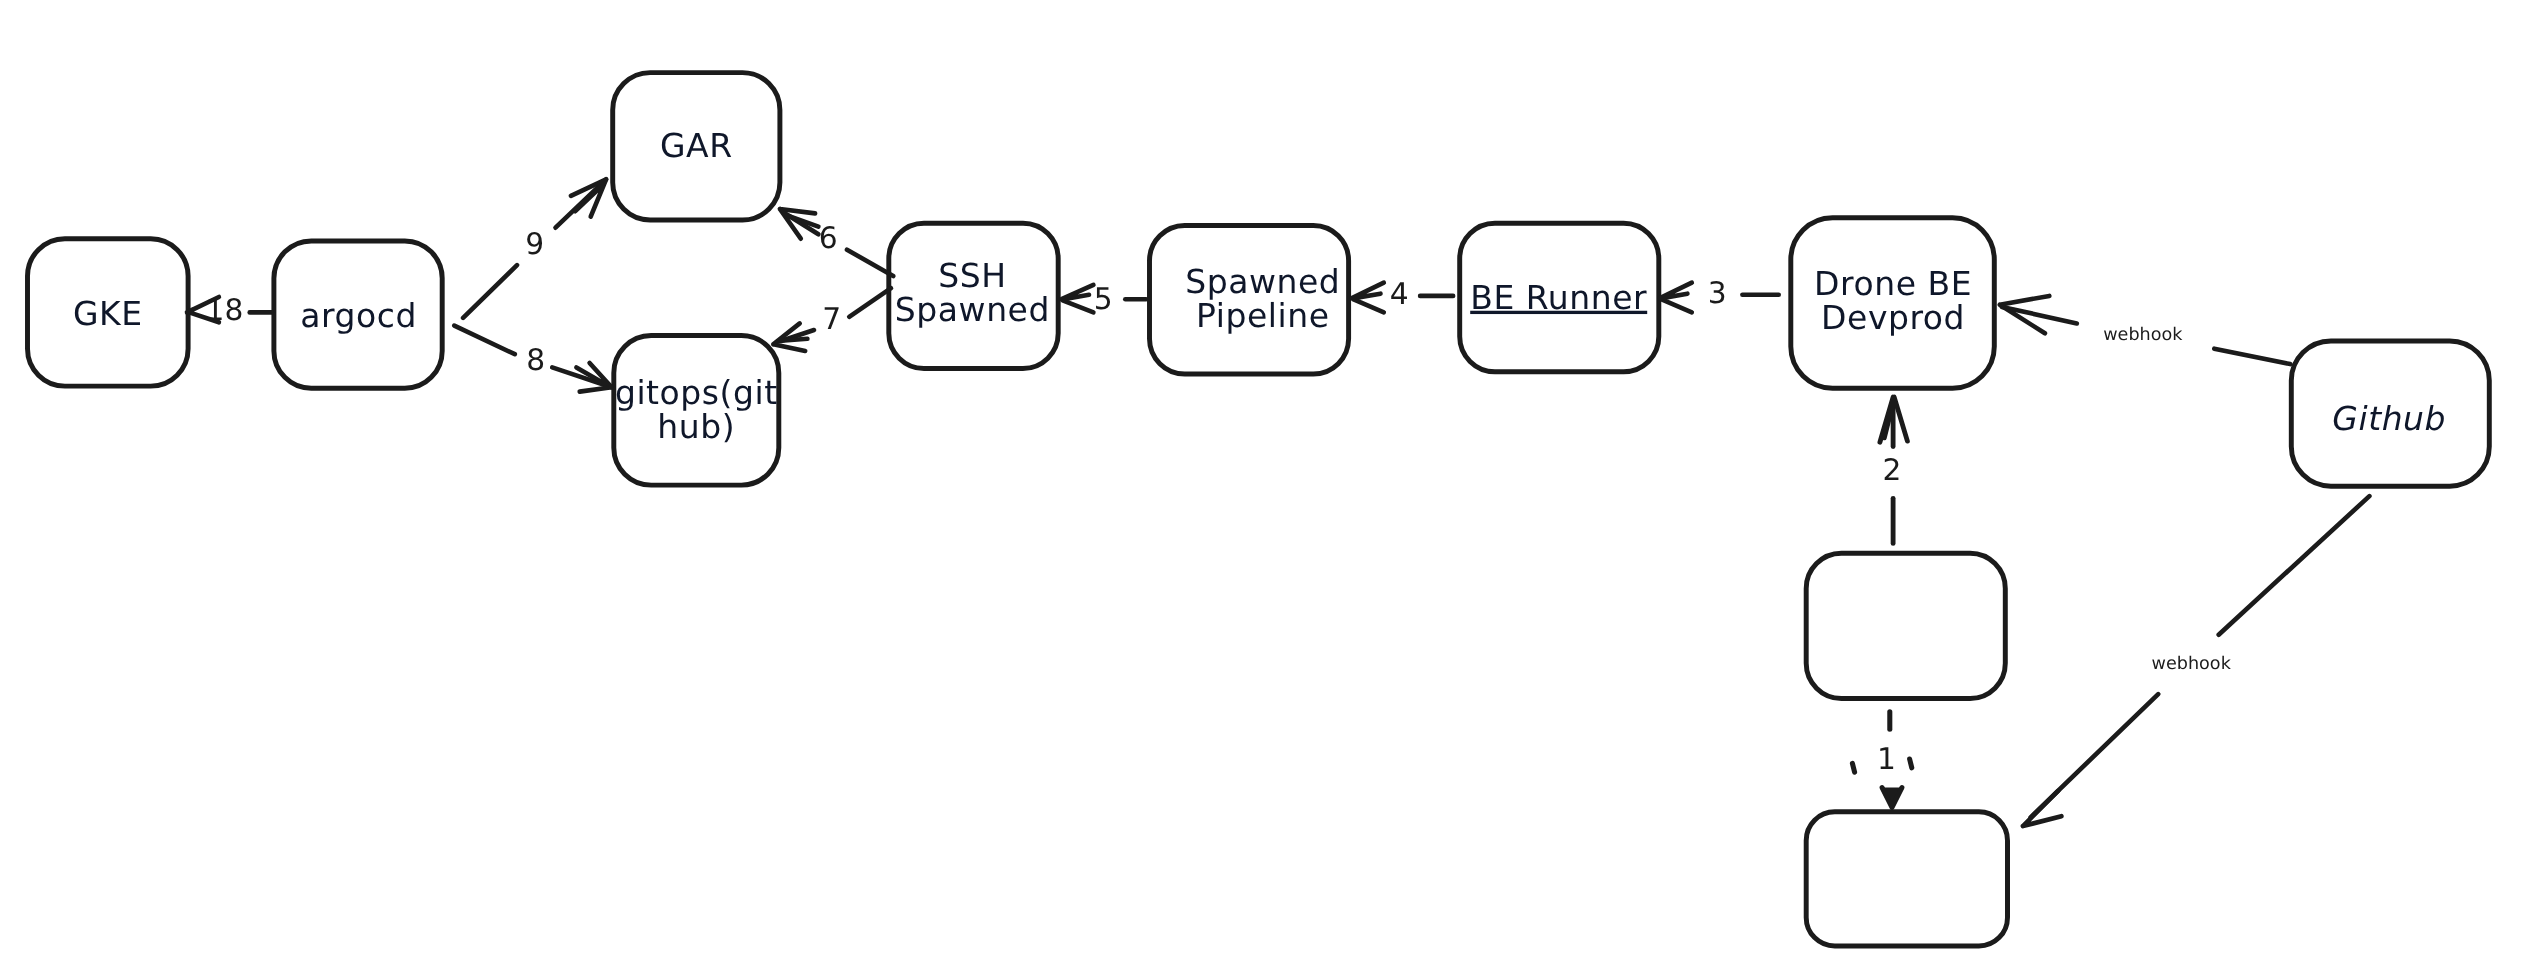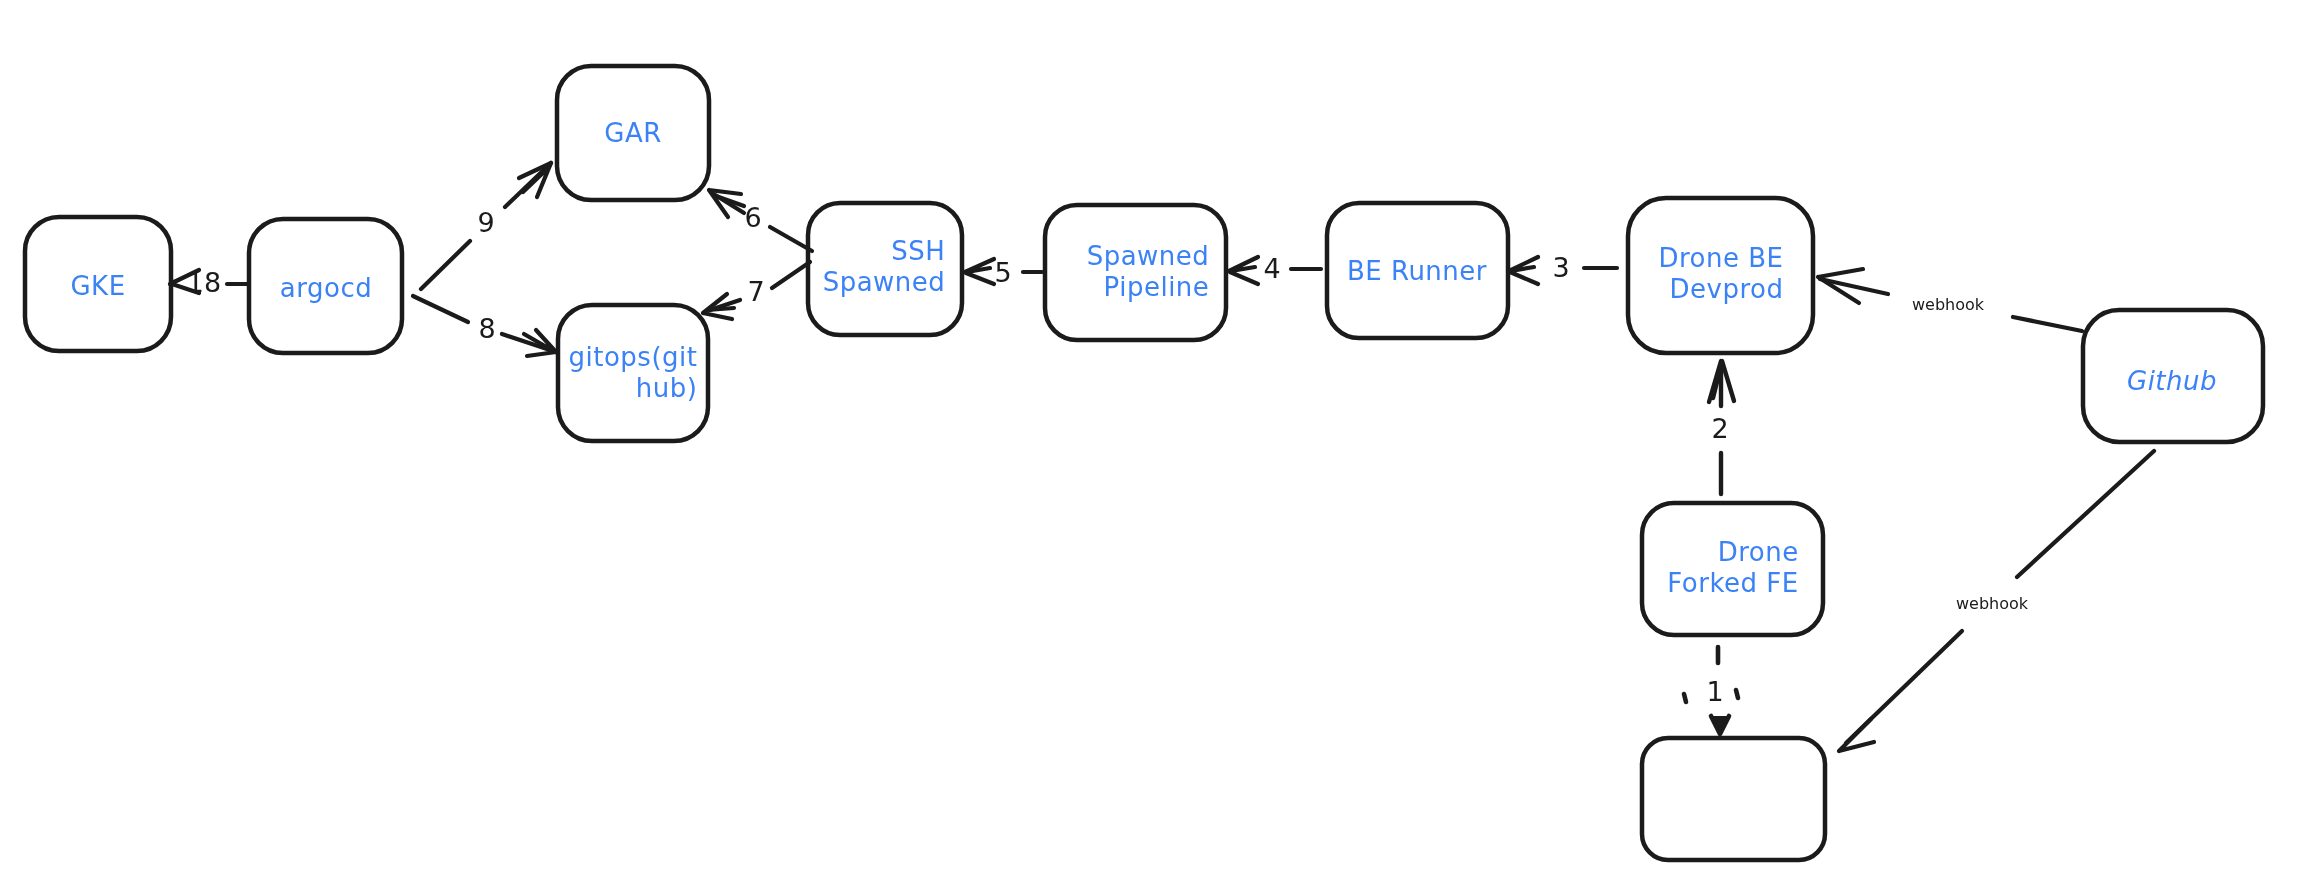--- a/index.html
+++ b/index.html
@@ -8,26 +8,26 @@
     width:2306px;height:882px;
     background:#ffffff;
     font-family:"DejaVu Sans", sans-serif;
     color:#1b1b1b;
     overflow:hidden;
   }
   .stage svg{position:absolute;left:0;top:0;}
   .lbl{
     position:absolute;
     transform:translate(-50%,-50%);
-    text-align:right;
+    text-align:center;
     white-space:pre-line;
-    font-size:26px;
+    font-size:30px;
     line-height:31px;
     letter-spacing:0.5px;
-    color:#3b82f6;
+    color:#0f172a;
     user-select:none;
   }
   .edge-lbl{
     position:absolute;
     transform:translate(-50%,-50%);
     font-size:27px;
     white-space:nowrap;
     color:#1b1b1b;
     user-select:none;
   }
@@ -124,26 +124,24 @@
 
   <div class="lbl" style="left:98px;top:286px;">GKE</div>
   <div class="lbl" style="left:326px;top:288px;">argocd</div>
   <div class="lbl" style="left:633px;top:133px;">GAR</div>
   <div class="lbl" style="left:633px;top:373px;">gitops(git
 hub)</div>
   <div class="lbl" style="left:884px;top:267px;">SSH
 Spawned</div>
   <div class="lbl" style="left:1136px;top:272px;margin-left:12px;">Spawned
 Pipeline</div>
-  <div class="lbl" style="left:1417px;top:271px;">BE Runner</div>
+  <div class="lbl" style="left:1417px;top:271px;text-decoration:underline;">BE Runner</div>
   <div class="lbl" style="left:1721px;top:274px;">Drone BE
 Devprod</div>
   <div class="lbl" style="left:2172px;top:381px;font-style:italic;">Github</div>
-  <div class="lbl" style="left:1733px;top:568px;">Drone
-Forked FE</div>
 
   <div class="edge-lbl" style="left:204px;top:282px;">18</div>
   <div class="edge-lbl" style="left:486px;top:222px;">9</div>
   <div class="edge-lbl" style="left:487px;top:328px;">8</div>
   <div class="edge-lbl" style="left:753px;top:217px;">6</div>
   <div class="edge-lbl" style="left:756px;top:291px;">7</div>
   <div class="edge-lbl" style="left:1003px;top:272px;">5</div>
   <div class="edge-lbl" style="left:1272px;top:268px;">4</div>
   <div class="edge-lbl" style="left:1561px;top:267px;">3</div>
   <div class="edge-lbl" style="left:1720px;top:428px;">2</div>

